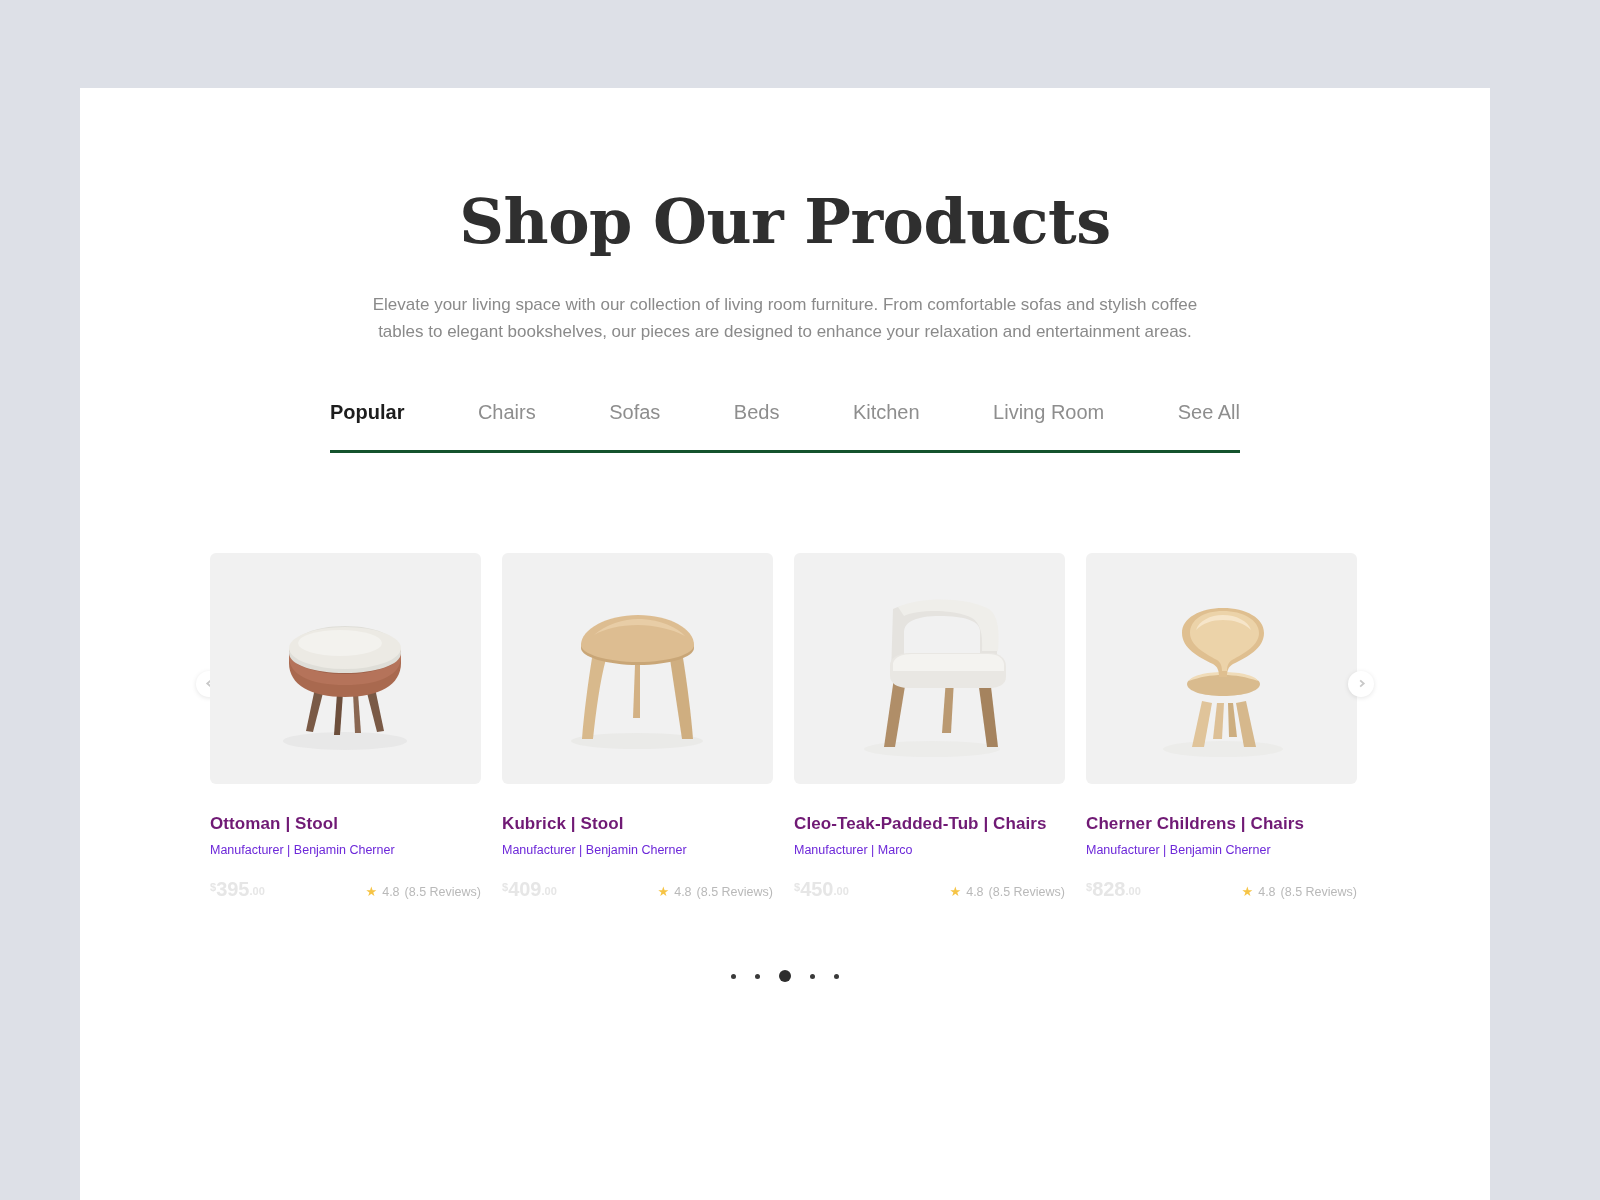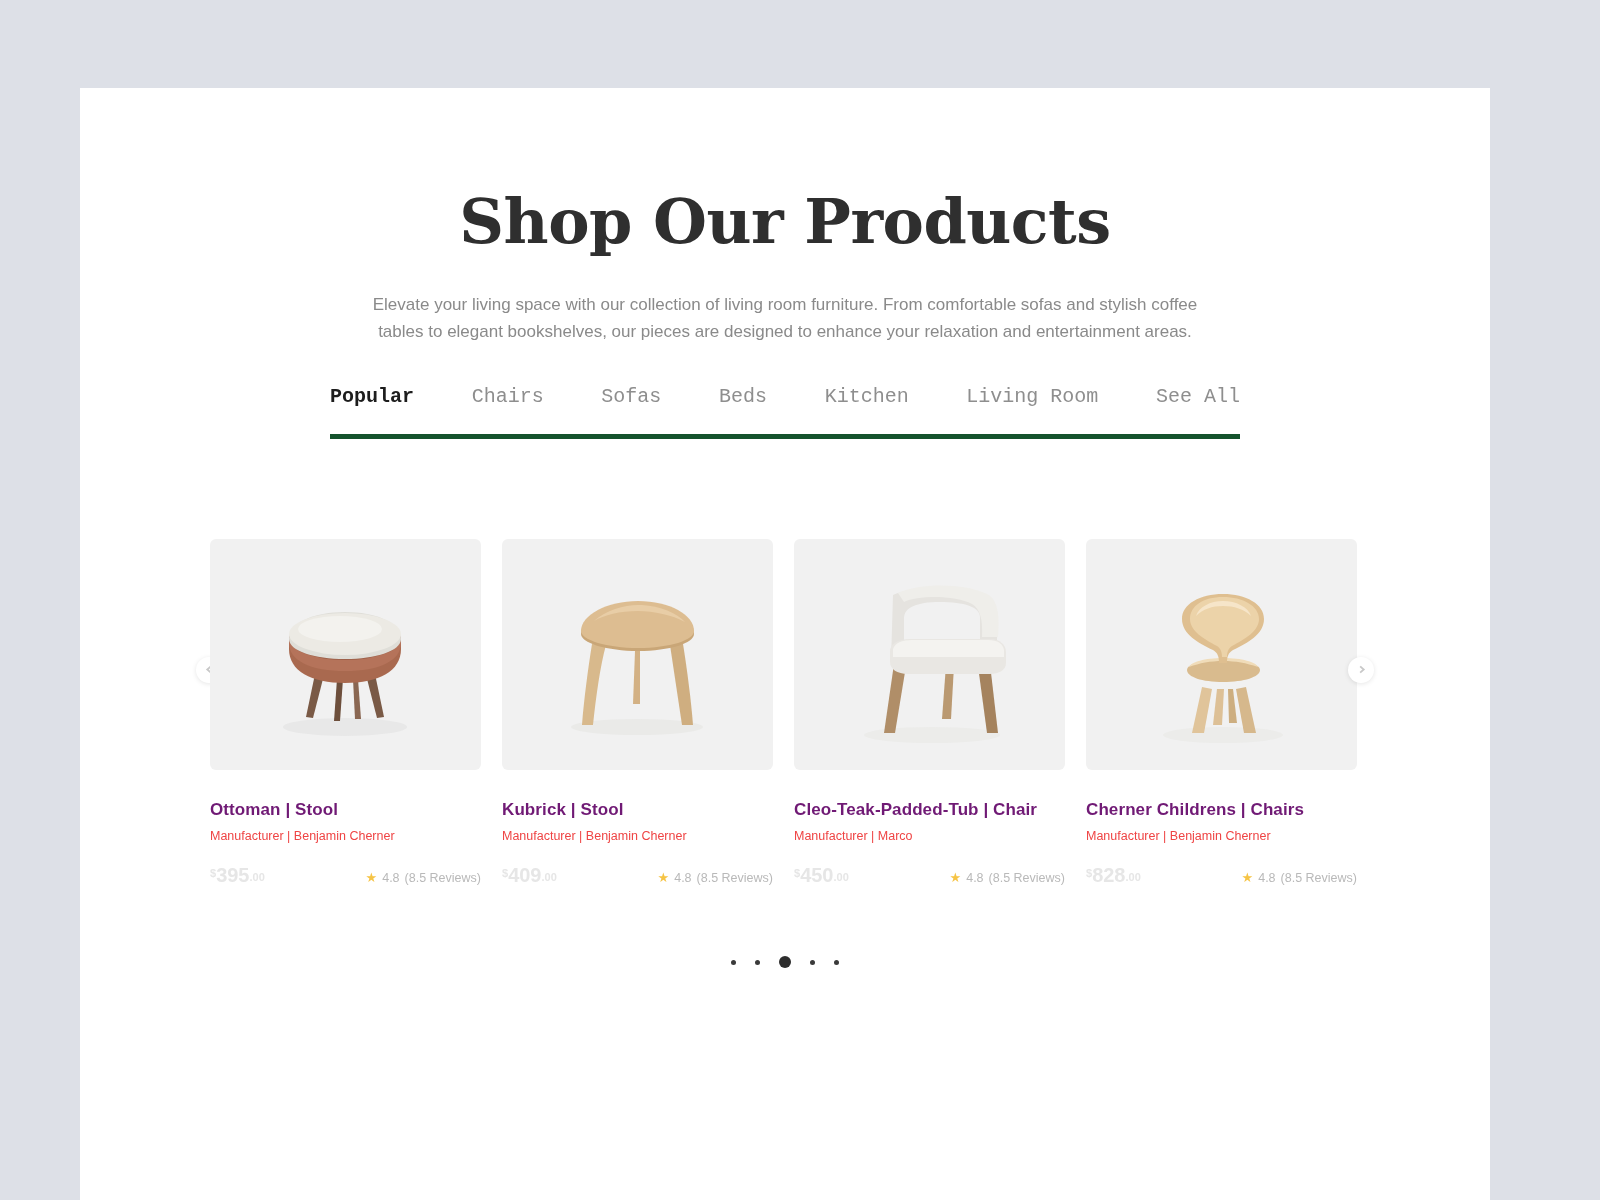--- a/index.html
+++ b/index.html
@@ -44,24 +44,23 @@
     margin: 36px auto 0;
     width: 840px;
     font-size: 17px;
     line-height: 1.55;
     color: #8a8a8a;
     font-weight: 400;
   }
 
   
   .tabs-wrap {
-    margin: 40px auto 0;
+    margin: 56px auto 0;
     width: 910px;
-    border-bottom: 5px solid #14532d;
-    font-family: Liberation Mono, monospace;
+    border-bottom: 3px solid #14532d;
   }
 
   .tabs {
     display: flex;
     justify-content: space-between;
     align-items: flex-end;
     padding-bottom: 26px;
   }
 
   .tab {
@@ -120,21 +119,21 @@
     font-weight: 700;
     color: #701a75;
     letter-spacing: 0.1px;
     line-height: 1.2;
     white-space: nowrap;
   }
 
   .card-maker {
     margin-top: 9px;
     font-size: 12.5px;
-    color: #ef4444;
+    color: #6d28d9;
     font-weight: 400;
   }
 
   .card-meta {
     margin-top: 22px;
     display: flex;
     align-items: baseline;
     justify-content: space-between;
   }
 
@@ -302,21 +301,21 @@
             <path d="M100 125 L90 194 L101 194 L112 127 Z" fill="#b08e68"></path>
             <path d="M196 125 L204 194 L193 194 L184 127 Z" fill="#a5835e"></path>
             <path d="M152 126 L148 180 L157 180 L160 127 Z" fill="#ba9971"></path>
             <path d="M99 56 C120 47 166 47 190 57 C203 62 205 80 203 100 L203 118 L186 118 L186 78 C186 68 170 63 146 63 C122 63 110 69 110 79 L110 122 L97 122 Z" fill="#e5e3df"></path>
             <path d="M104 54 C126 44 170 44 193 55 C204 60 206 78 204 98 L188 98 C189 80 186 70 178 65 C162 56 124 56 110 63 Z" fill="#efeeea"></path>
             <path d="M96 112 C96 105 104 100 116 100 L196 100 C206 100 212 106 212 113 L212 124 C212 131 205 135 196 135 L114 135 C103 135 96 130 96 123 Z" fill="#e9e7e3"></path>
             <path d="M99 110 C101 104 108 101 118 101 L194 101 C204 101 209 105 210 111 L210 118 L99 118 Z" fill="#f4f3f0"></path>
           </svg>
         </div>
         <div class="card-body">
-          <div class="card-title">Cleo-Teak-Padded-Tub | Chair</div>
+          <div class="card-title">Cleo-Teak-Padded-Tub | Chairs</div>
           <div class="card-maker">Manufacturer | Marco</div>
           <div class="card-meta">
             <div class="price">
               <span class="cur">$</span><span class="amt">450</span><span class="cents">.00</span>
             </div>
             <div class="rating">
               <span class="star">★</span>
               <span>4.8</span>
               <span>(8.5 Reviews)</span>
             </div>

